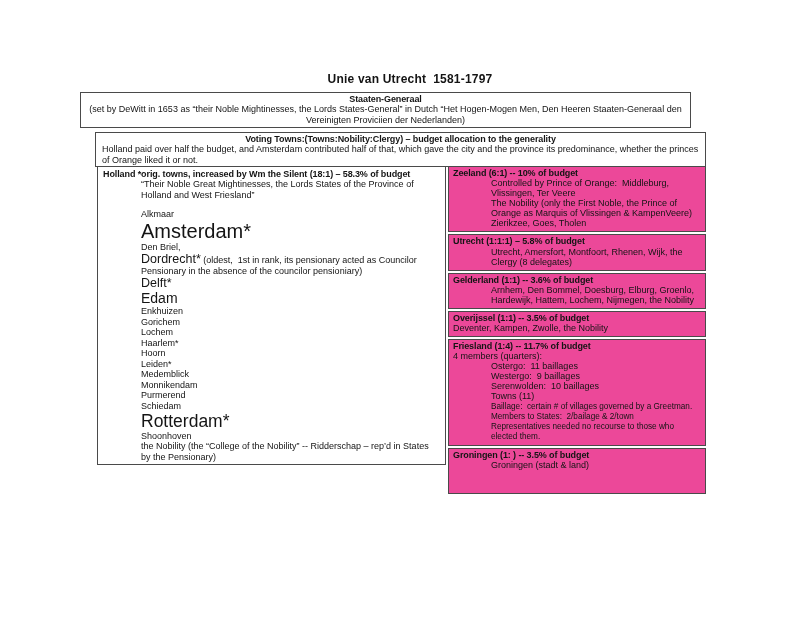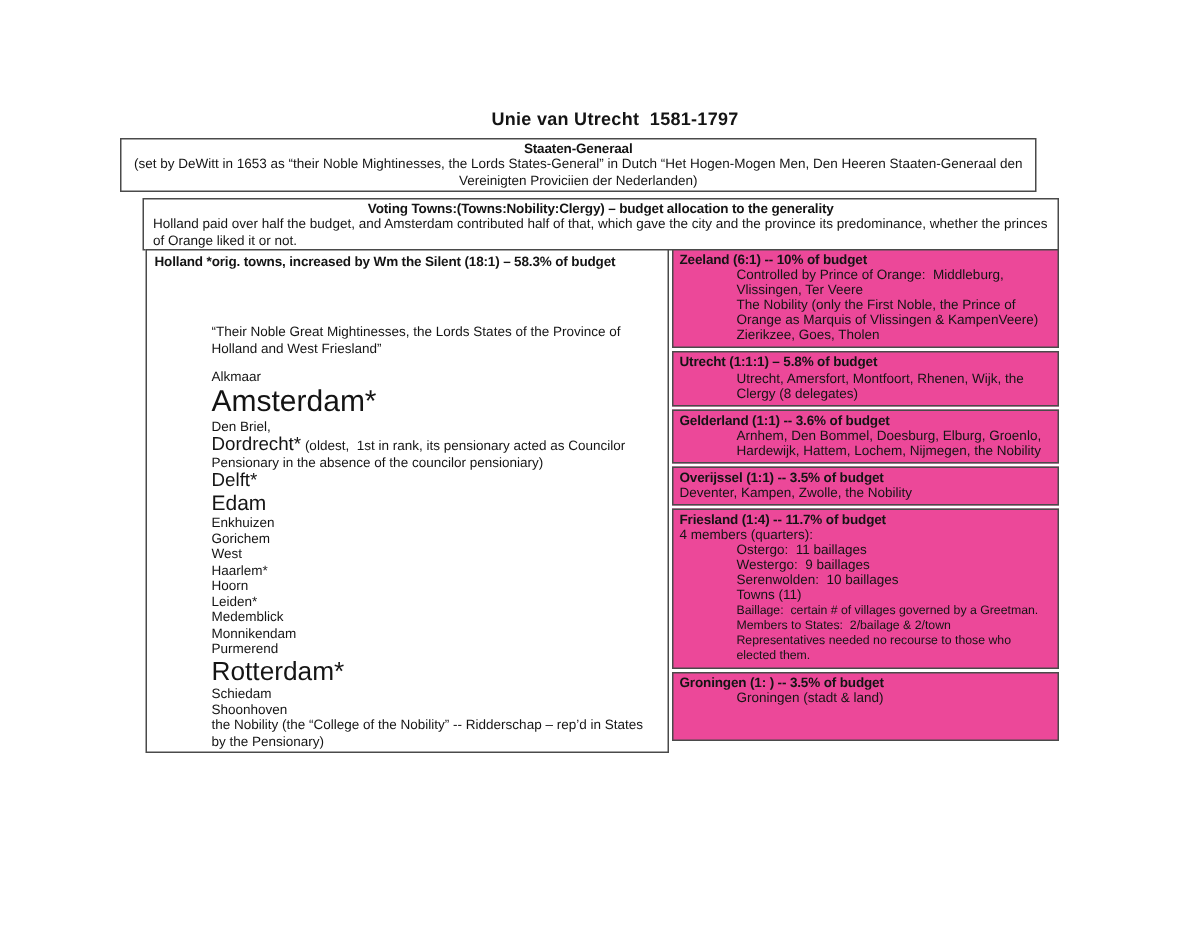--- a/index.html
+++ b/index.html
@@ -25,21 +25,21 @@
     display:flex;flex-direction:column;gap:2px;
   }
   .province-box{
     border:1px solid #4a4a4a;background:#ec4899;box-sizing:border-box;
     padding:1px 4px 3px;font-size:9px;line-height:1.12;
   }
   .province-box.groningen{min-height:46px;}
   .center{text-align:center;}
   .box-heading{font-weight:bold;font-size:9px;letter-spacing:-.1px;white-space:pre-wrap;}
   .body-text{font-size:9px;white-space:pre-wrap;}
-  .subtitle{padding-left:38px;font-size:9px;white-space:pre-wrap;margin-top:37px;}
+  .subtitle{padding-left:38px;font-size:9px;white-space:pre-wrap;}
   .towns{padding-left:38px;margin-top:9px;}
   .town-line{white-space:pre-wrap;}
   .size-small{font-size:9px;line-height:1.17;}
   .size-medium{font-size:12.5px;line-height:1.1;}
   .size-large{font-size:14px;line-height:1.12;}
   .size-xlarge{font-size:17.5px;line-height:1.1;}
   .size-huge{font-size:20px;line-height:1.12;}
   .town-note{font-size:9px;white-space:pre-wrap;}
   .flush-line{font-size:9px;white-space:pre-wrap;}
   .indent-line{padding-left:38px;font-size:9px;white-space:pre-wrap;}
@@ -67,29 +67,29 @@
     <div class="subtitle">“Their Noble Great Mightinesses, the Lords States of the Province of Holland and West Friesland”</div>
     <div class="towns">
         <div class="town-line"><span class="town size-small">Alkmaar</span></div>
         <div class="town-line"><span class="town size-huge">Amsterdam*</span></div>
         <div class="town-line"><span class="town size-small">Den Briel,</span></div>
         <div class="town-line"><span class="town size-medium">Dordrecht*</span><span class="town-note"> (oldest,  1st in rank, its pensionary acted as Councilor Pensionary in the absence of the councilor pensioniary)</span></div>
         <div class="town-line"><span class="town size-medium">Delft*</span></div>
         <div class="town-line"><span class="town size-large">Edam</span></div>
         <div class="town-line"><span class="town size-small">Enkhuizen</span></div>
         <div class="town-line"><span class="town size-small">Gorichem</span></div>
-        <div class="town-line"><span class="town size-small">West</span></div>
+        <div class="town-line"><span class="town size-small">Lochem</span></div>
         <div class="town-line"><span class="town size-small">Haarlem*</span></div>
         <div class="town-line"><span class="town size-small">Hoorn</span></div>
         <div class="town-line"><span class="town size-small">Leiden*</span></div>
         <div class="town-line"><span class="town size-small">Medemblick</span></div>
         <div class="town-line"><span class="town size-small">Monnikendam</span></div>
         <div class="town-line"><span class="town size-small">Purmerend</span></div>
+        <div class="town-line"><span class="town size-small">Schiedam</span></div>
         <div class="town-line"><span class="town size-xlarge">Rotterdam*</span></div>
-        <div class="town-line"><span class="town size-small">Schiedam</span></div>
         <div class="town-line"><span class="town size-small">Shoonhoven</span></div>
         <div class="town-line"><span class="town size-small">the Nobility (the “College of the Nobility” -- Ridderschap – rep’d in States by the Pensionary)</span></div>
       </div>
   </div>
 
   <div class="right-col">
       <div class="province-box zeeland">
         <div class="box-heading">Zeeland (6:1) -- 10% of budget</div>
         <div class="indent-line">Controlled by Prince of Orange:  Middleburg, Vlissingen, Ter Veere</div>
         <div class="indent-line">The Nobility (only the First Noble, the Prince of Orange as Marquis of Vlissingen &amp; KampenVeere)</div>

